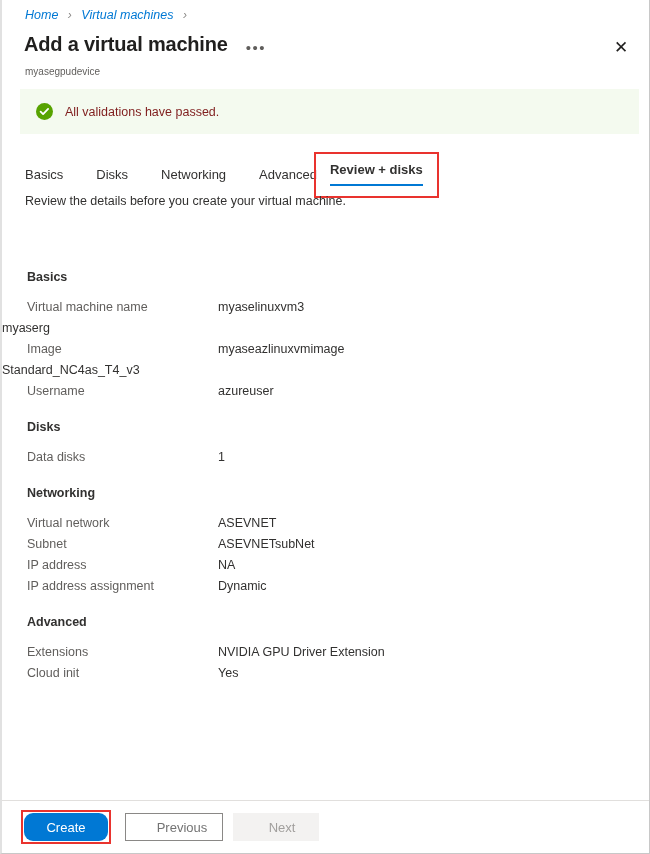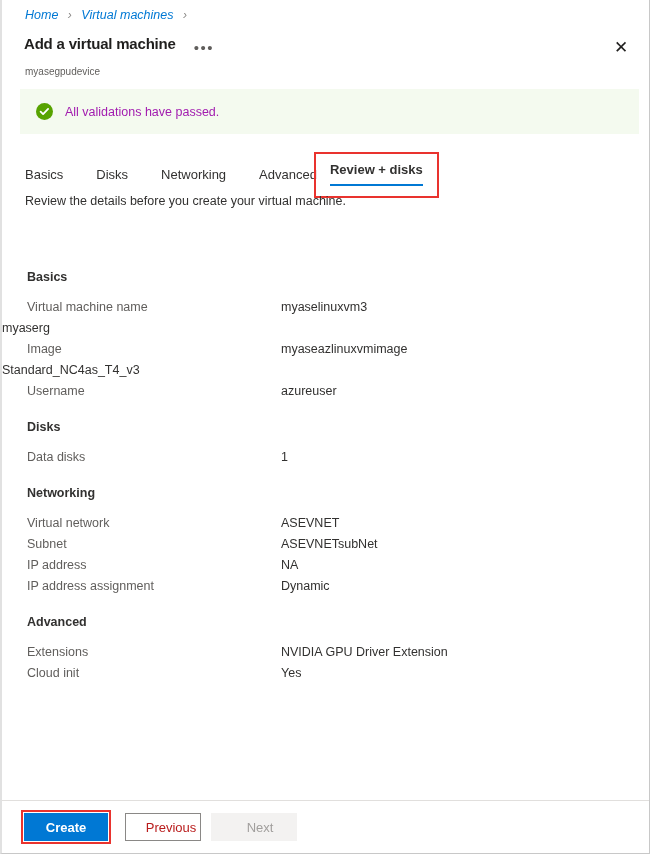--- a/index.html
+++ b/index.html
@@ -48,21 +48,21 @@
 
   
   .title-row {
     position: absolute;
     left: 22px;
     top: 29px;
     display: flex;
     align-items: center;
   }
   .page-title {
-    font-size: 15px;
+    font-size: 20px;
     line-height: 30px;
     font-weight: 600;
     color: #201f1e;
     letter-spacing: -0.2px;
   }
   .ellipsis-btn {
     margin-left: 18px;
     margin-top: 8px;
     color: #605e5c;
     font-size: 15px;
@@ -114,21 +114,21 @@
     border-radius: 50%;
     background: #57a300;
     display: flex;
     align-items: center;
     justify-content: center;
   }
   .check-icon svg { display: block; }
   .banner-text {
     margin-left: 12px;
     font-size: 12.5px;
-    color: #a21caf;
+    color: #7f1d1d;
   }
 
   
   .tabs {
     position: absolute;
     left: 23px;
     top: 163px;
     display: flex;
     align-items: flex-start;
   }
@@ -181,21 +181,21 @@
     padding-left: 25px;
     margin-bottom: 12px;
   }
   .row {
     display: flex;
     height: 21px;
     align-items: center;
     font-size: 12.5px;
   }
   .row-label {
-    width: 279px;
+    width: 216px;
     padding-left: 25px;
     box-sizing: border-box;
     color: #605e5c;
   }
   .row-value {
     color: #323130;
   }
 
   
   .footer-divider {
@@ -230,28 +230,29 @@
     display: flex;
     align-items: center;
     justify-content: center;
     cursor: pointer;
     border: none;
     padding: 0 12px;
   }
   .btn-primary {
     background: #0078d4;
     color: #ffffff;
-    font-weight: 700;
+    font-weight: 400;
     width: 84px;
+    border-radius: 9px;
   }
   .btn-secondary {
     background: #ffffff;
-    color: #b91c1c;
+    color: #737373;
     border: 1px solid #8a8886;
-    width: 76px;
+    width: 98px;
     margin-left: 14px;
     padding-left: 28px;
   }
   .btn-disabled {
     background: #f3f2f1;
     color: #a19f9d;
     width: 86px;
     margin-left: 10px;
     cursor: default;
     padding-left: 24px;

